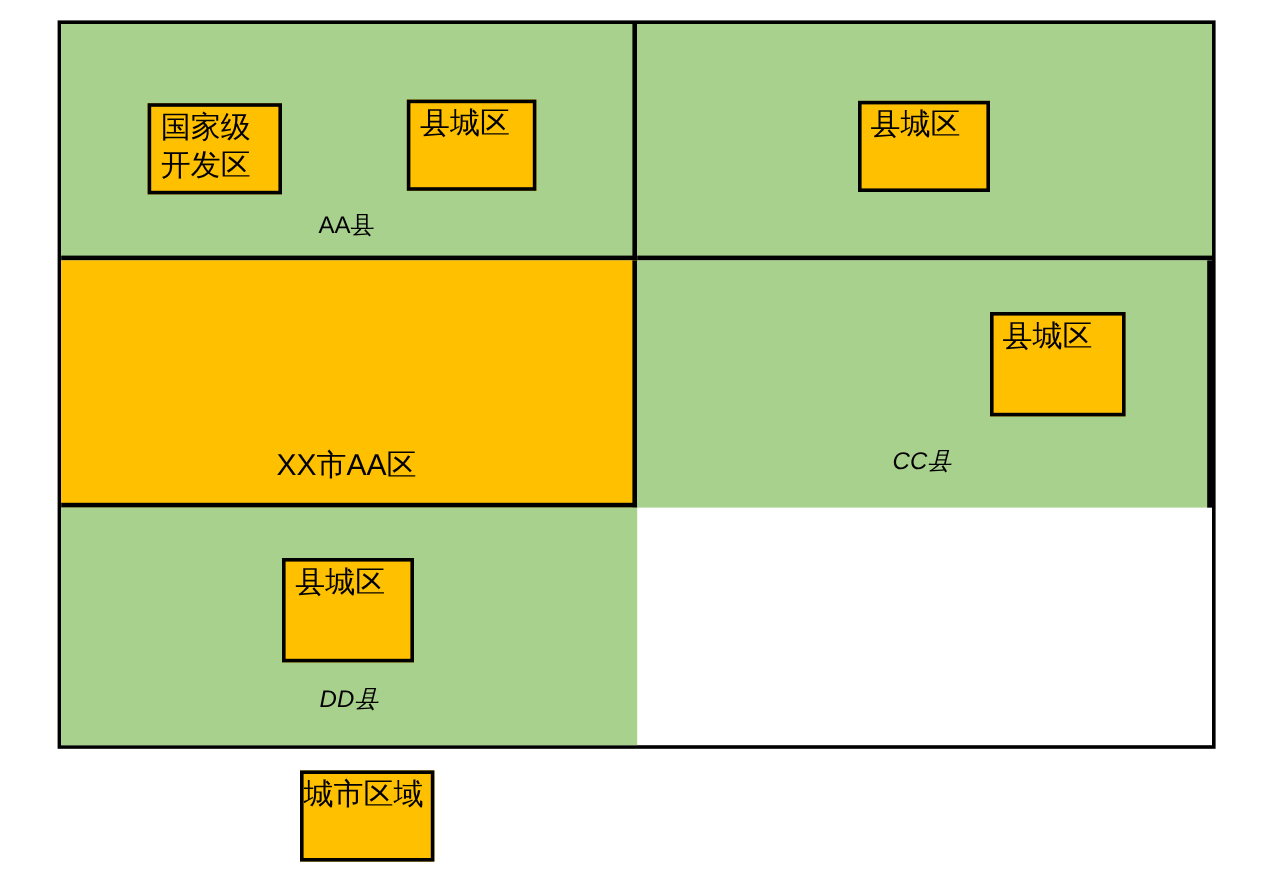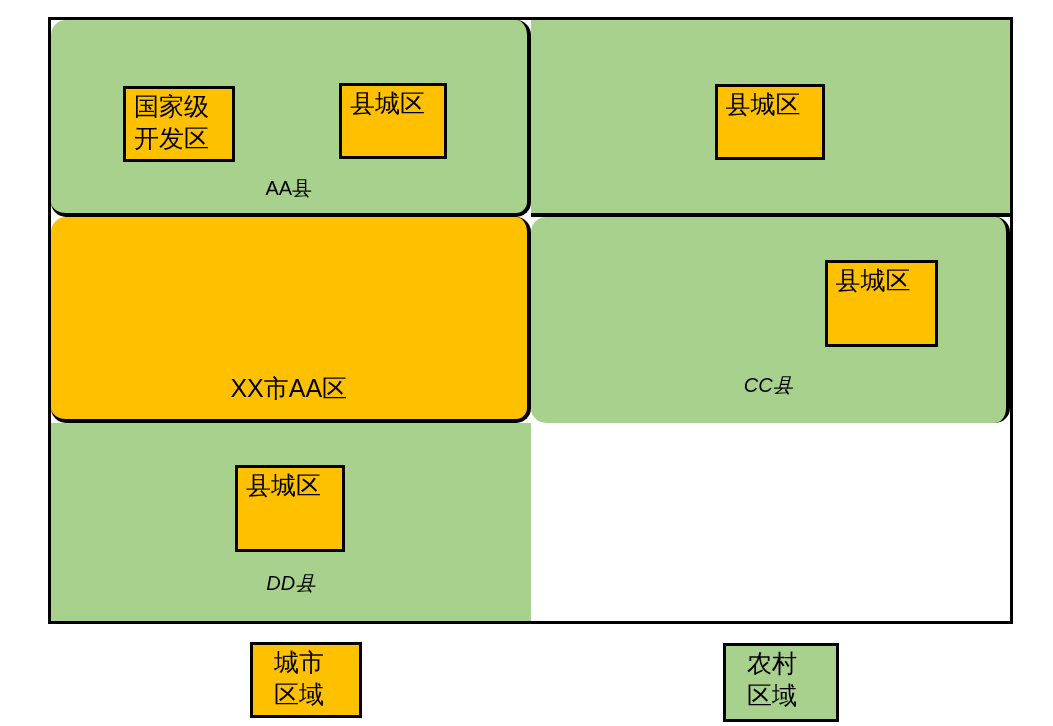--- a/index.html
+++ b/index.html
@@ -26,21 +26,21 @@
     border: 3px solid #000000;
     box-sizing: border-box;
     display: grid;
     grid-template-columns: 1fr 1fr;
     grid-template-rows: 197px 206px auto;
   }
   .cell {
     position: relative;
     box-sizing: border-box;
   }
-  .cell.col-left { border-right: 4px solid #000000; border-radius: 15px; }
+  .cell.col-left { border-right: 4px solid #000000; }
   .cell.row-top, .cell.row-mid { border-bottom: 4px solid #000000; }
   .cell.rural { background: #A9D18E; }
   .cell.urban { background: #FFC000; padding-left: 48px; }
 
   .region-label {
     position: absolute;
     left: 0;
     width: 100%;
     text-align: center;
     font-size: 20px;
@@ -70,21 +70,21 @@
   #box-bb-seat      { left: 184px; top: 64px; width: 110px; height: 76px; }
   #box-cc-devzone   { left: 72px;  top: 51px; width: 112px; height: 76px; }
   #box-cc-seat      { left: 294px; top: 43px; width: 113px; height: 87px; }
   #box-dd-seat      { left: 184px; top: 42px; width: 110px; height: 87px; }
 
   
   .legend-box {
     position: absolute;
     box-sizing: border-box;
     border: 3px solid #000000;
-    padding: 2px 21px;
+    padding: 2px 0;
     font-size: 25px;
     line-height: 1.26;
     color: #000000;
   }
   #legend-urban {
     left: 250px;
     top: 642px;
     width: 112px;
     height: 76px;
     background: #FFC000;
@@ -126,15 +126,14 @@
 
     <div class="cell rural">
       <div class="inner-box" id="box-dd-seat">县城区</div>
       <div class="region-label label-row3">DD县</div>
     </div>
 
   </div>
 
   <div class="legend-box" id="legend-urban">城市区域</div>
 
-  <div class="legend-box" id="legend-rural">农村区域</div>
 
 </div>
 
 </body></html>

